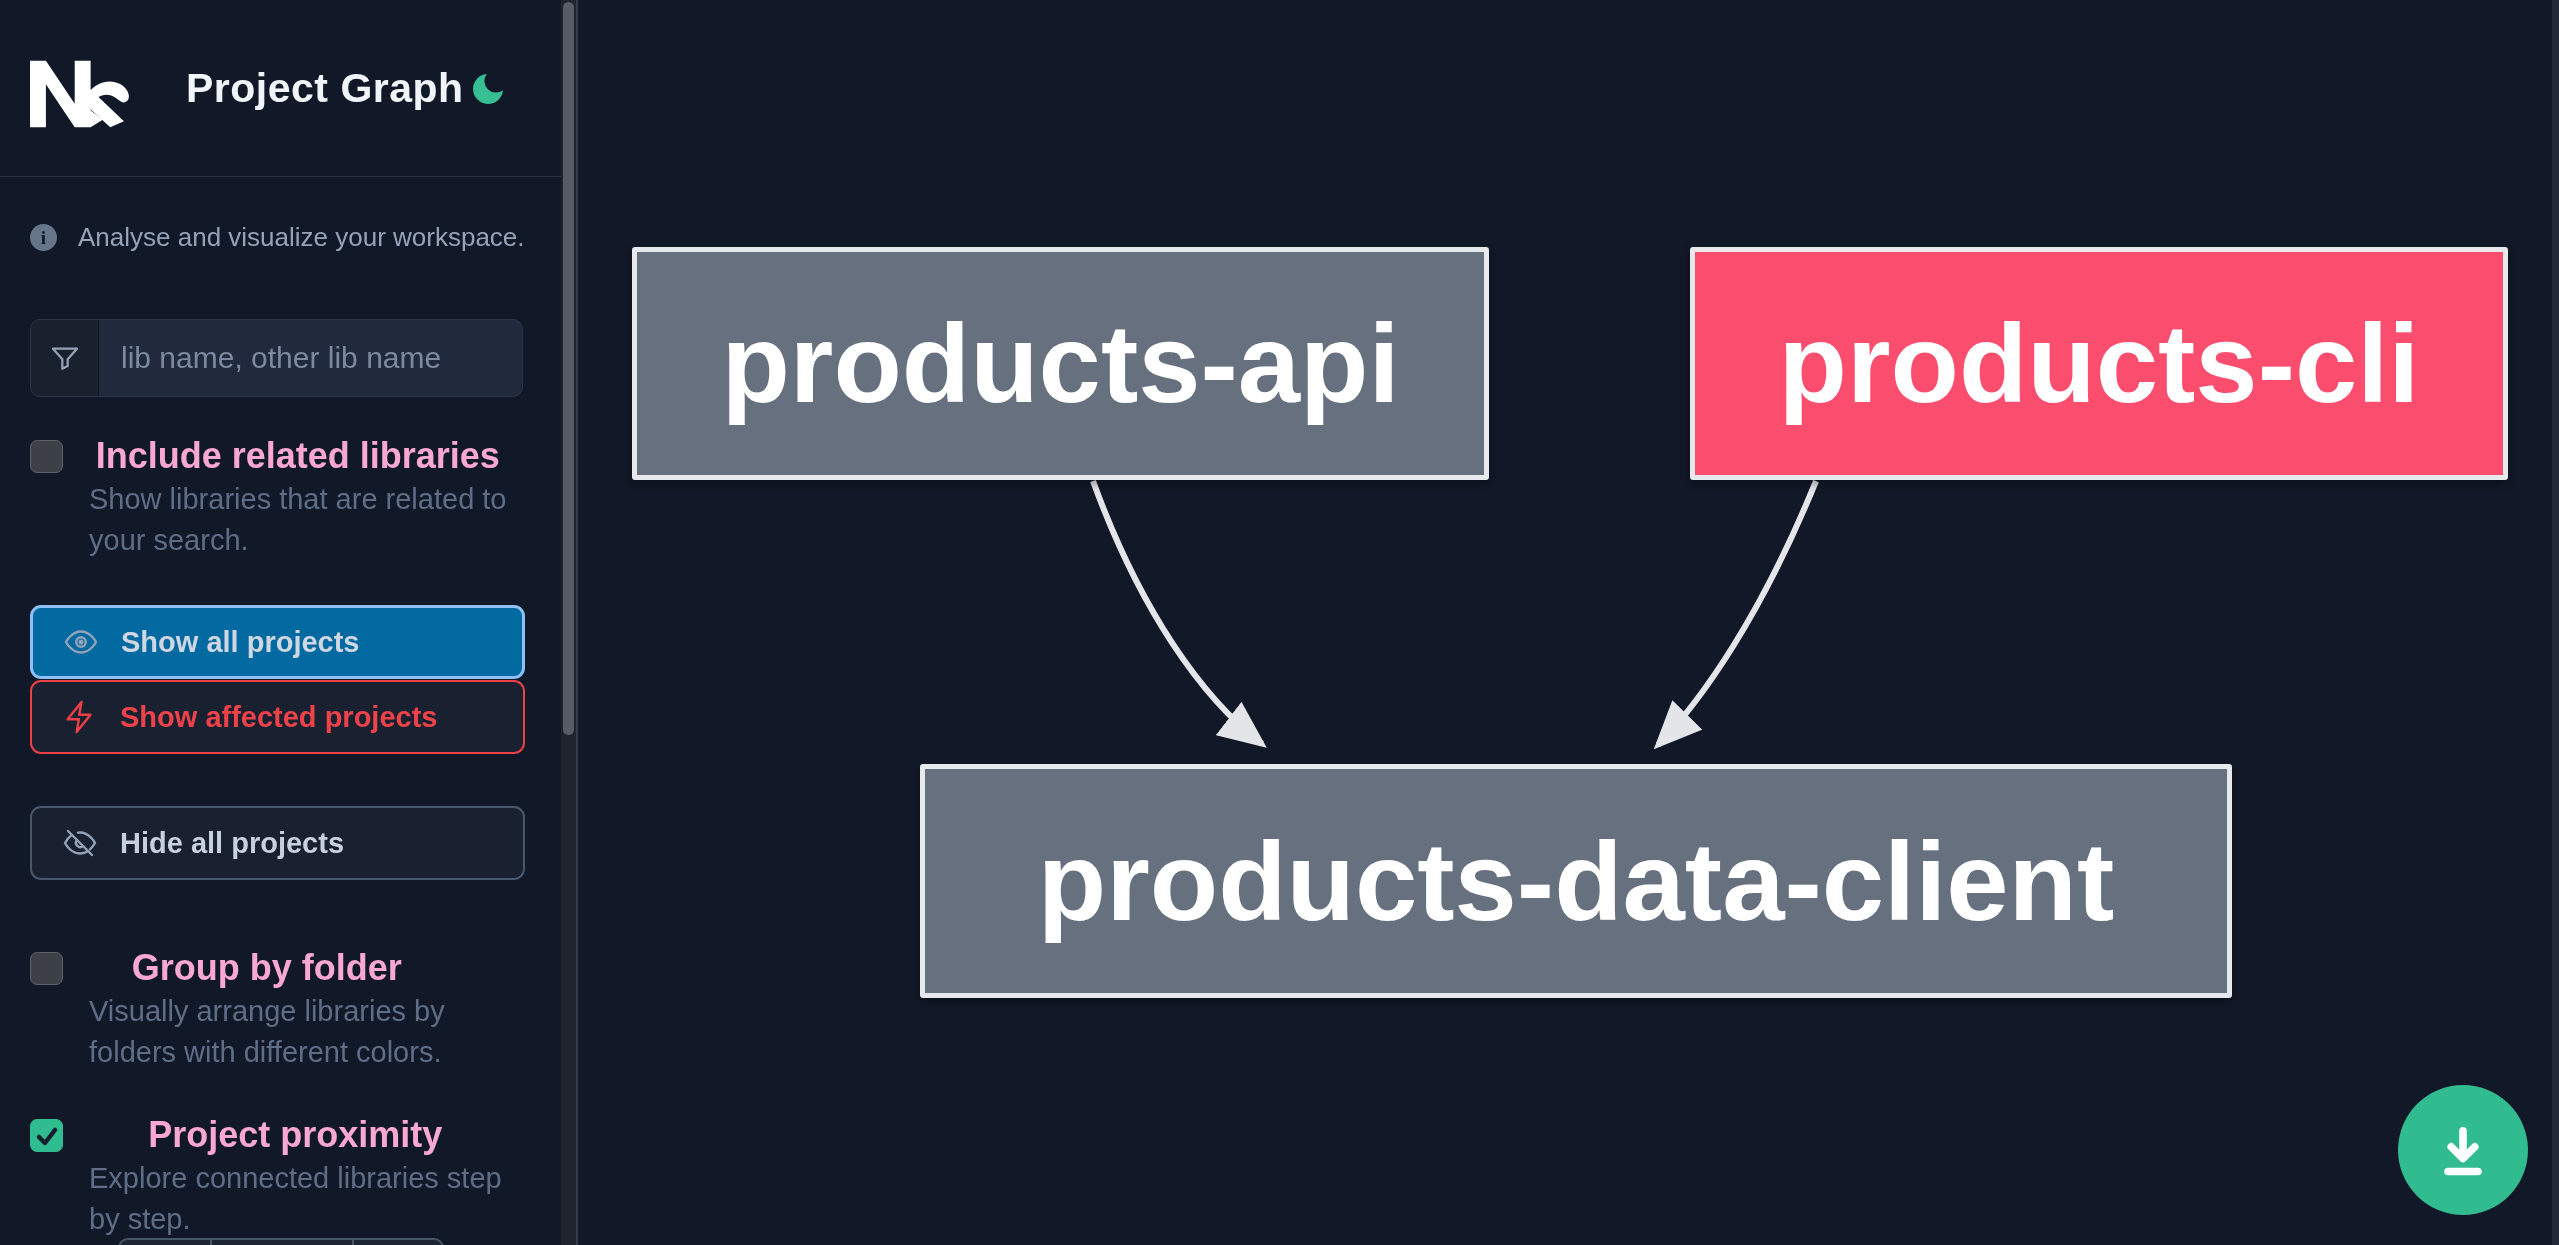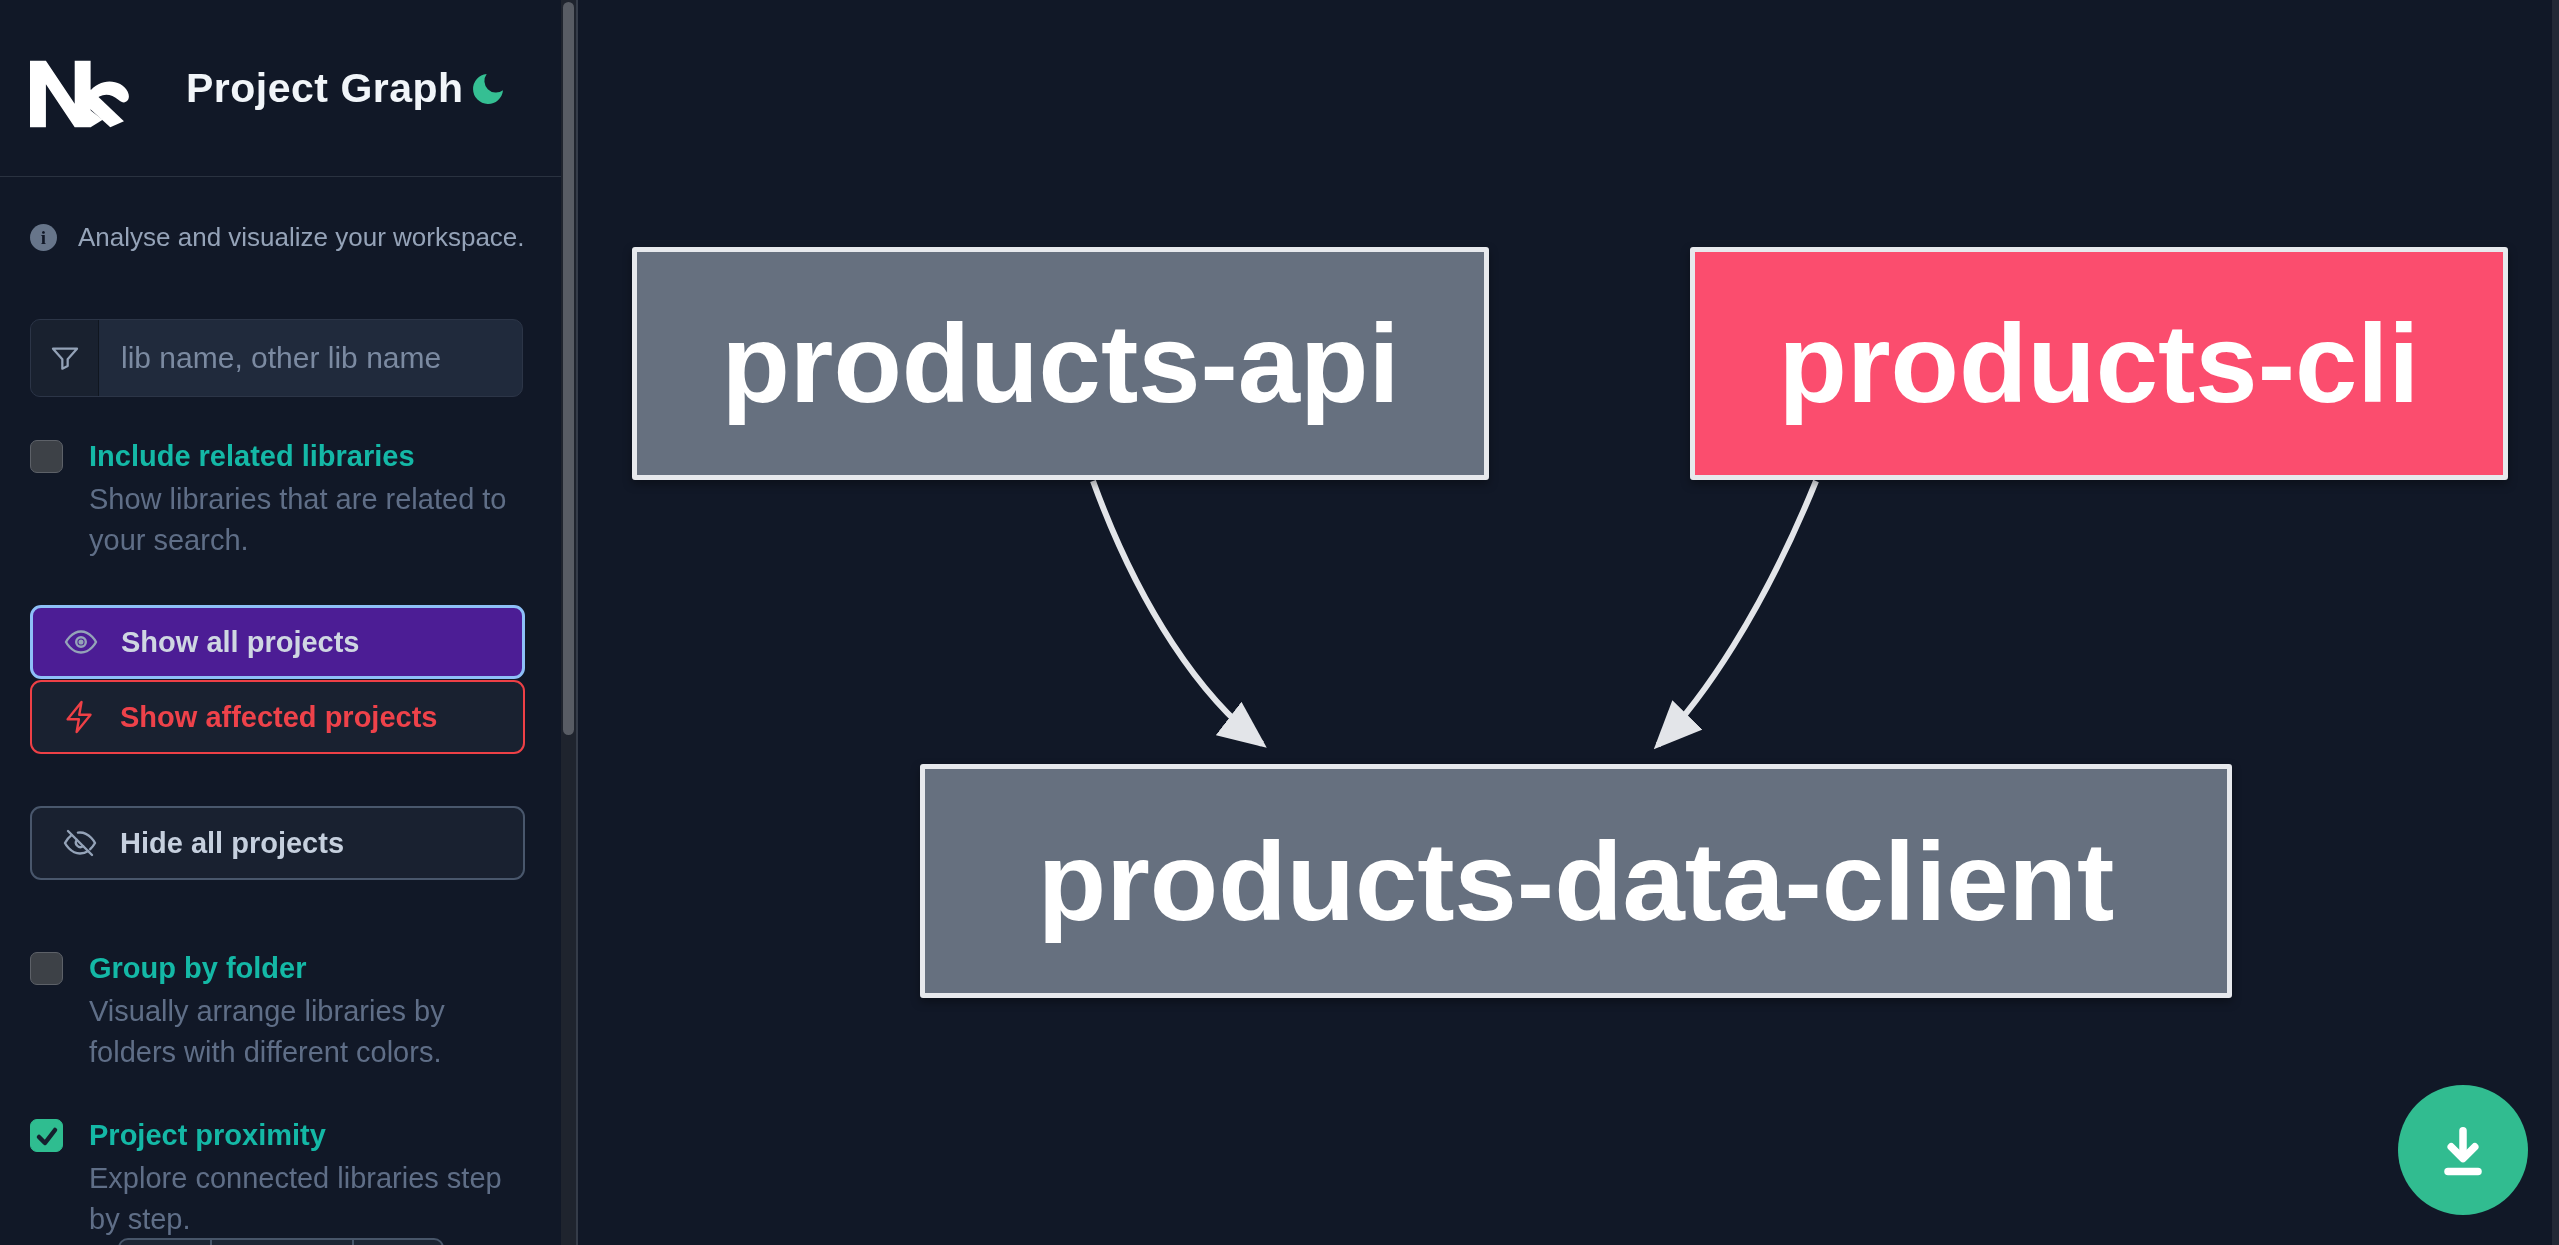--- a/index.html
+++ b/index.html
@@ -29,31 +29,31 @@
   .search input{flex:1;min-width:0;background:transparent;border:none;outline:none;
                 color:#cfd8e3;font-size:30px;padding:12px 22px;font-family:"Liberation Sans",sans-serif;}
   .search input::placeholder{color:#7b8aa1;opacity:1;}
   
   .toggle{position:absolute;left:30px;width:505px;display:flex;gap:26px;}
   .cbox{width:33px;height:33px;flex:none;margin-top:2px;border-radius:7px;
         background:#3d4147;border:1px solid #5d6168;box-sizing:border-box;display:grid;place-items:center;cursor:pointer;}
   .cbox svg{display:none;}
   .cbox.checked{background:#2fbd90;border-color:#2fbd90;}
   .cbox.checked svg{display:block;}
-  .t-label{font-size:29px;font-weight:700;color:#14b8a6;line-height:36px;}
+  .t-label{font-size:36px;font-weight:700;color:#f9a8d4;line-height:36px;text-align:center;}
   .t-desc{font-size:29px;font-weight:400;color:#5f6e87;line-height:41px;margin-top:5px;}
   .toggle-related{top:438px;}
   .toggle-folder{top:950px;}
   .toggle-proximity{top:1117px;}
   
   .sbtn{position:absolute;left:30px;width:495px;height:74px;border-radius:11px;display:flex;
         align-items:center;gap:22px;padding:0 0 0 30px;box-sizing:border-box;cursor:pointer;
         font-family:"Liberation Sans",sans-serif;font-size:29px;font-weight:700;}
   .sbtn svg{flex:none;}
-  .btn-show-all{top:605px;background:#4c1d95;border:3px solid #8ec0f8;color:#cfd7e2;}
+  .btn-show-all{top:605px;background:#0369a1;border:3px solid #8ec0f8;color:#cfd7e2;}
   .btn-show-affected{top:680px;background:#192130;border:2px solid #ee4046;color:#ee424a;}
   .btn-hide-all{top:806px;background:#192130;border:2px solid #49576c;color:#c6d0de;}
   
   .stepper{position:absolute;left:118px;top:1238px;width:326px;height:52px;display:flex;
            border:2px solid #475569;border-radius:10px 10px 0 0;background:#1d2534;box-sizing:border-box;}
   .stepper .seg{height:100%;cursor:pointer;}
   .stepper .seg+.seg{border-left:2px solid #475569;}
   .seg-a{width:90px;}.seg-b{width:140px;}.seg-c{flex:1;}
   
   .sb-scroll{position:absolute;left:561px;top:0;width:15px;height:1245px;background:#1f242e;

